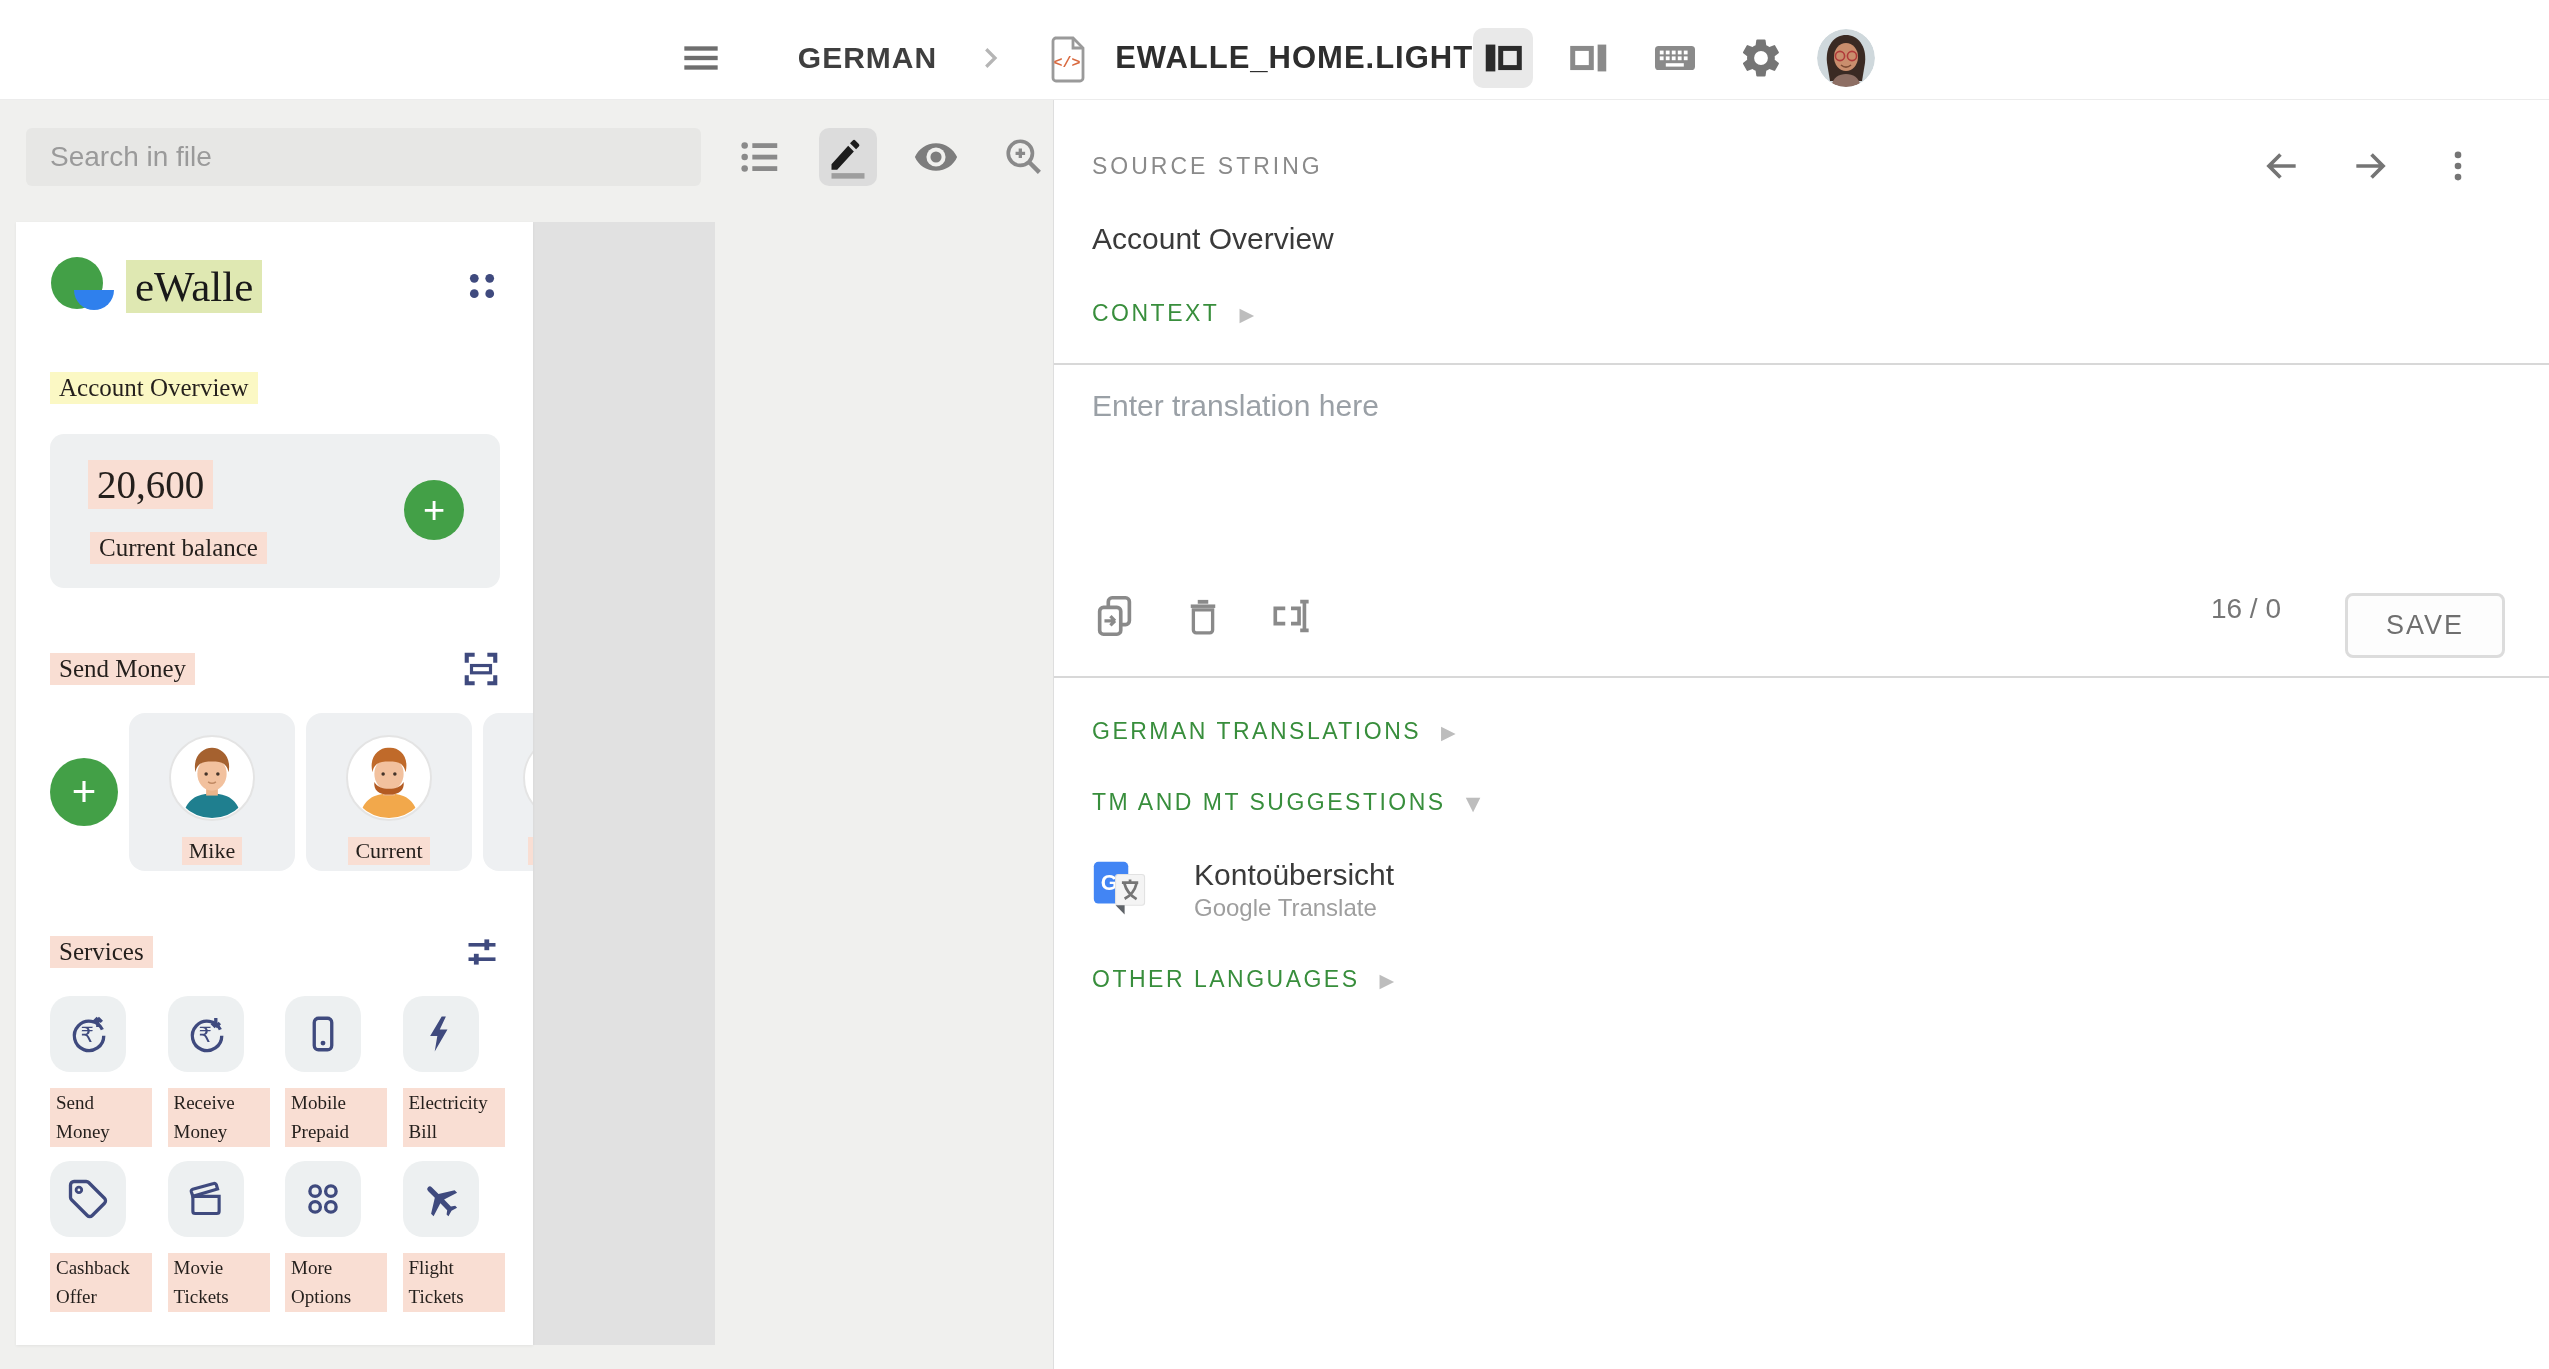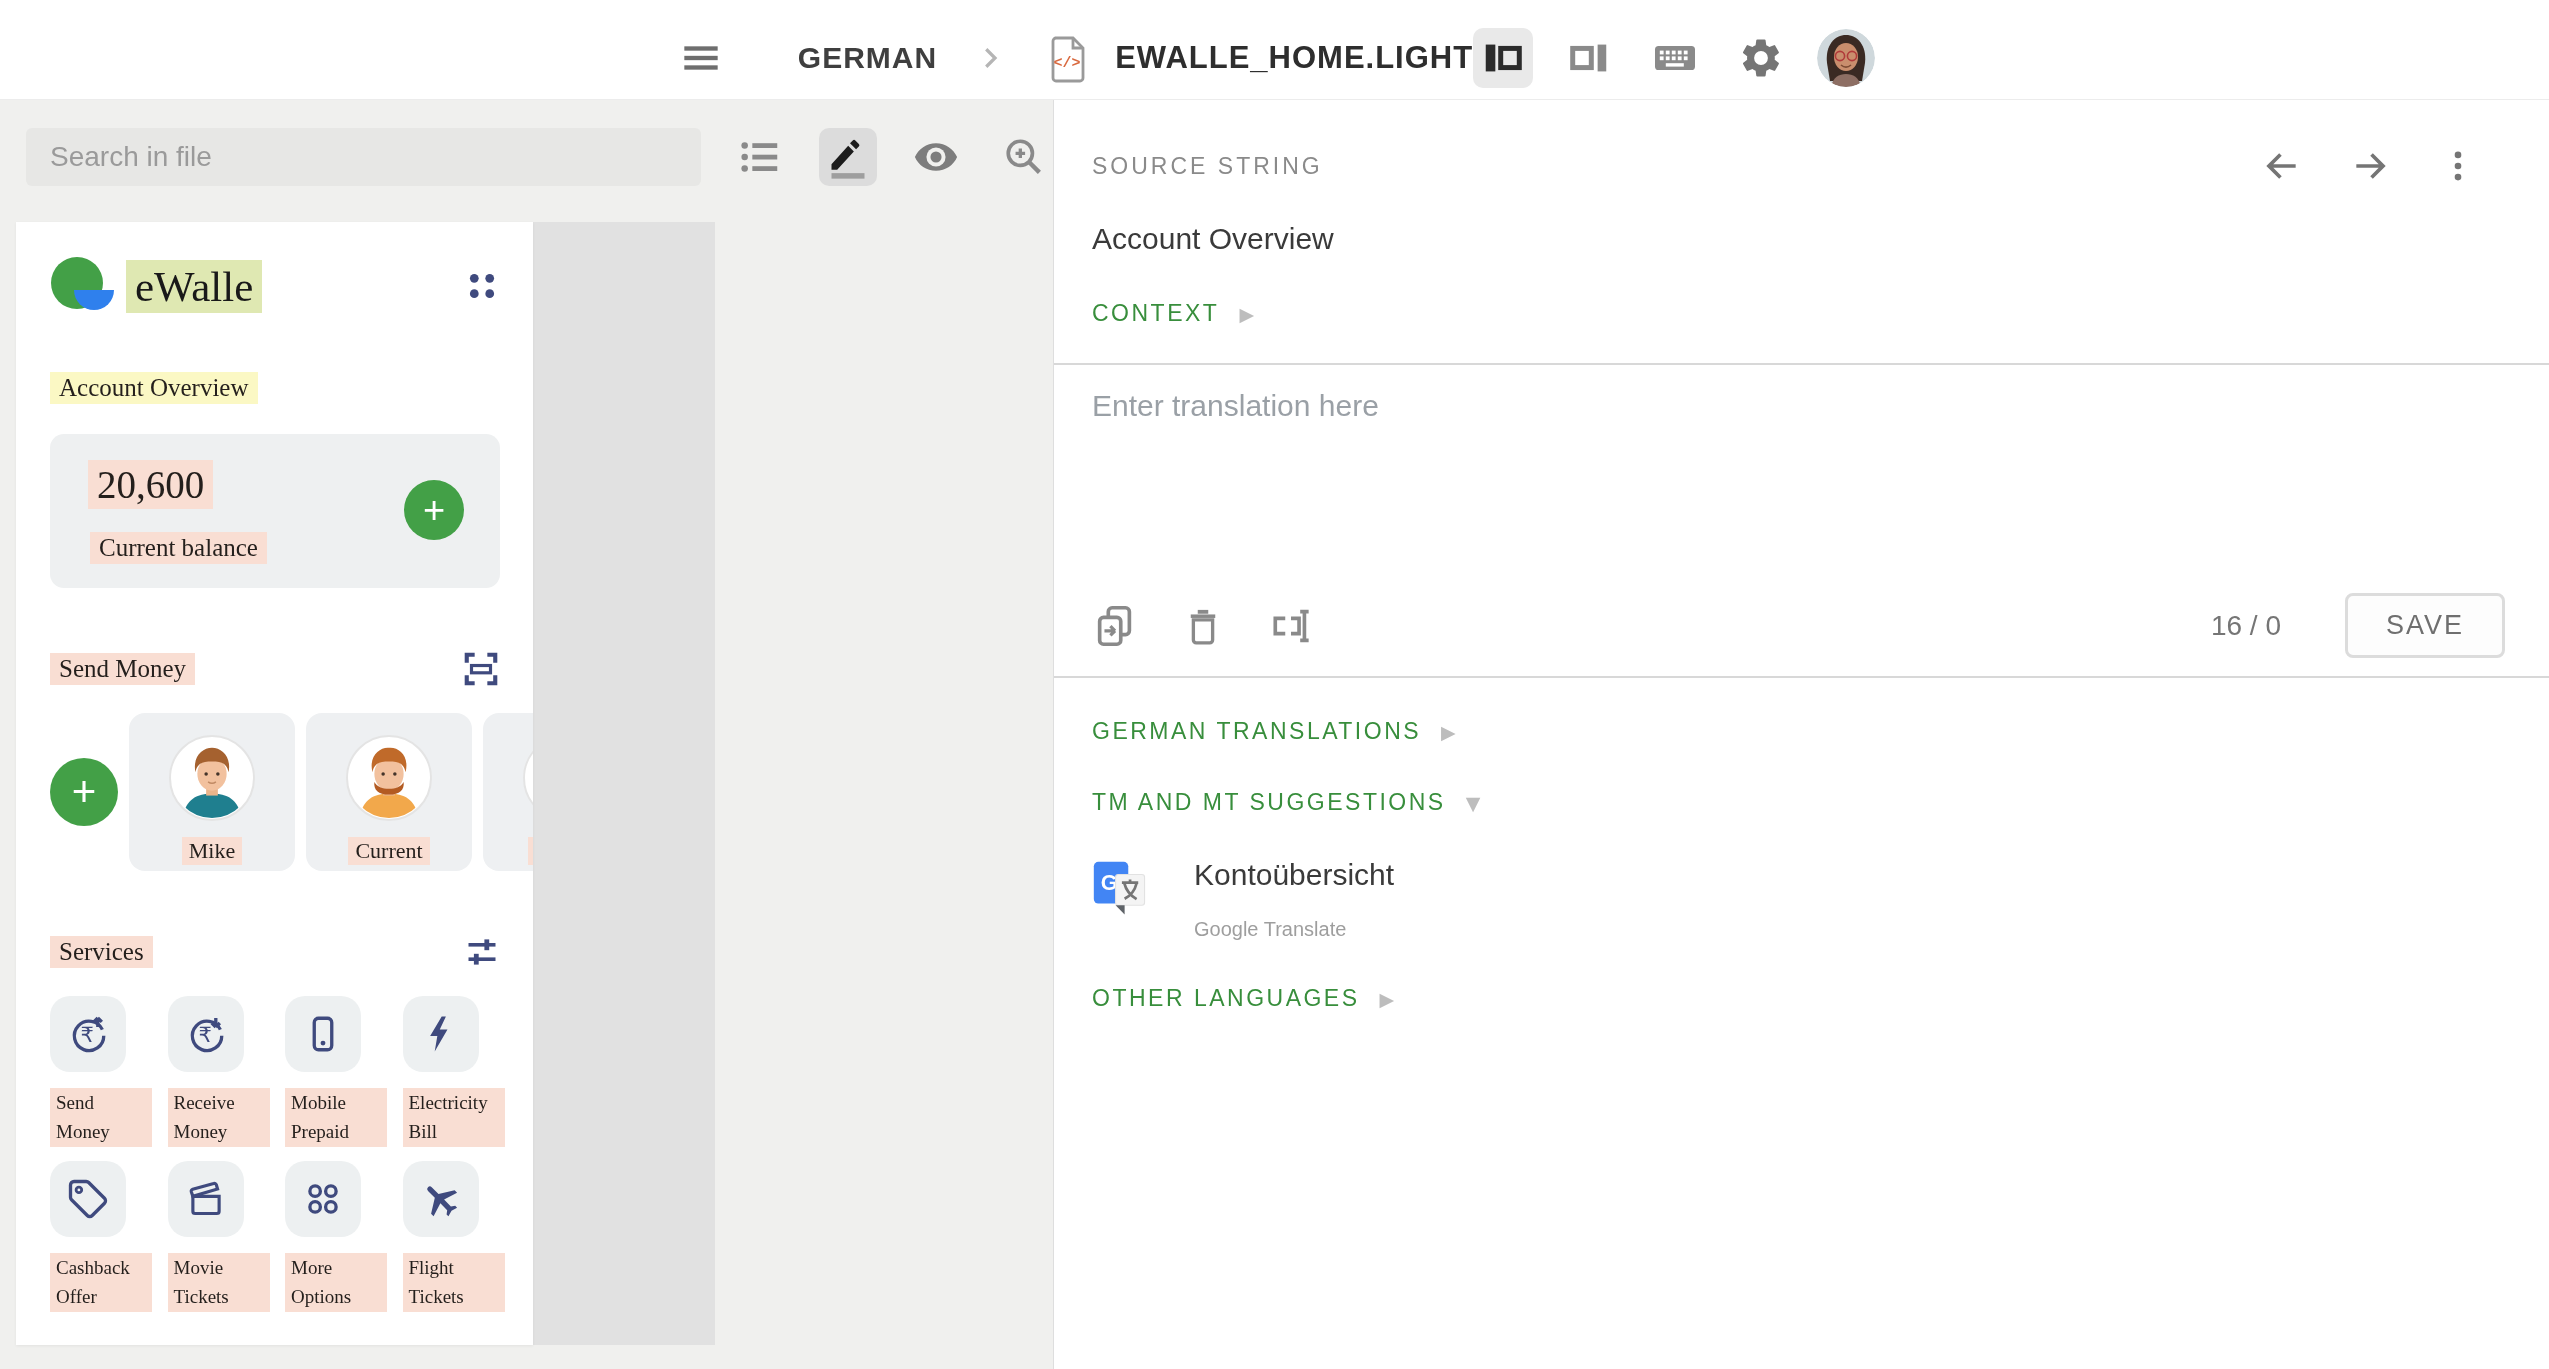--- a/index.html
+++ b/index.html
@@ -95,34 +95,34 @@
   .ctx-row { margin-top:44px; }
   .green-lbl { font-size:23px; letter-spacing:2.5px; color:#388e3c; font-weight:500; }
   .tri { font-size:19px; color:#bdbdbd; font-family:"DejaVu Sans",sans-serif; }
   .divider { border-top:2px solid #d8d8d8; margin-left:-38px; margin-right:-44px; }
   .div1 { margin-top:36px; }
   .div2 { margin-top:18px; }
   .trans-area { margin-top:24px; width:100%; height:150px; border:none; outline:none;
                 resize:none; font-size:30px; color:#3a3a3a; background:transparent;
                 font-family:"Liberation Sans",sans-serif; }
   .trans-area::placeholder { color:#9aa0a6; }
-  .ed-toolbar { margin-top:50px; display:flex; align-items:center; }
+  .ed-toolbar { margin-top:50px; display:flex; align-items:flex-start; }
   .ed-tb-icons { display:flex; align-items:center; gap:44px; }
   .ed-tb-icons .tbi { cursor:pointer; display:flex; }
   .ed-spacer { flex:1; }
   .counter { font-size:28px; color:#757575; margin-right:64px; }
   .save-btn { padding:14px 38px; background:#fdfdfd; border:3px solid #dcdcdc;
               border-radius:8px; font-size:27px; letter-spacing:2px; color:#6f6f6f;
               cursor:pointer; font-family:"Liberation Sans",sans-serif; }
   .sec1 { margin-top:40px; }
   .sec2 { margin-top:44px; }
   .sug-row { margin-top:42px; display:flex; align-items:flex-start; cursor:pointer; }
   .sug-texts { margin-left:44px; }
   .sug-text { font-size:30px; color:#3a3a3a; }
-  .sug-prov { margin-top:26px; font-size:20px; color:#9e9e9e; }
+  .sug-prov { margin-top:2px; font-size:24px; color:#9e9e9e; }
   .other-row { margin-top:44px; }
 </style>
 </head>
 <body>
 
 <div class="topbar">
   <div class="tb-left">
     <svg class="hamburger" viewBox="0 0 24 24" width="46" height="40">
       <g fill="#6e6e6e">
           <rect x="2" y="5" width="20" height="2.6"></rect>

